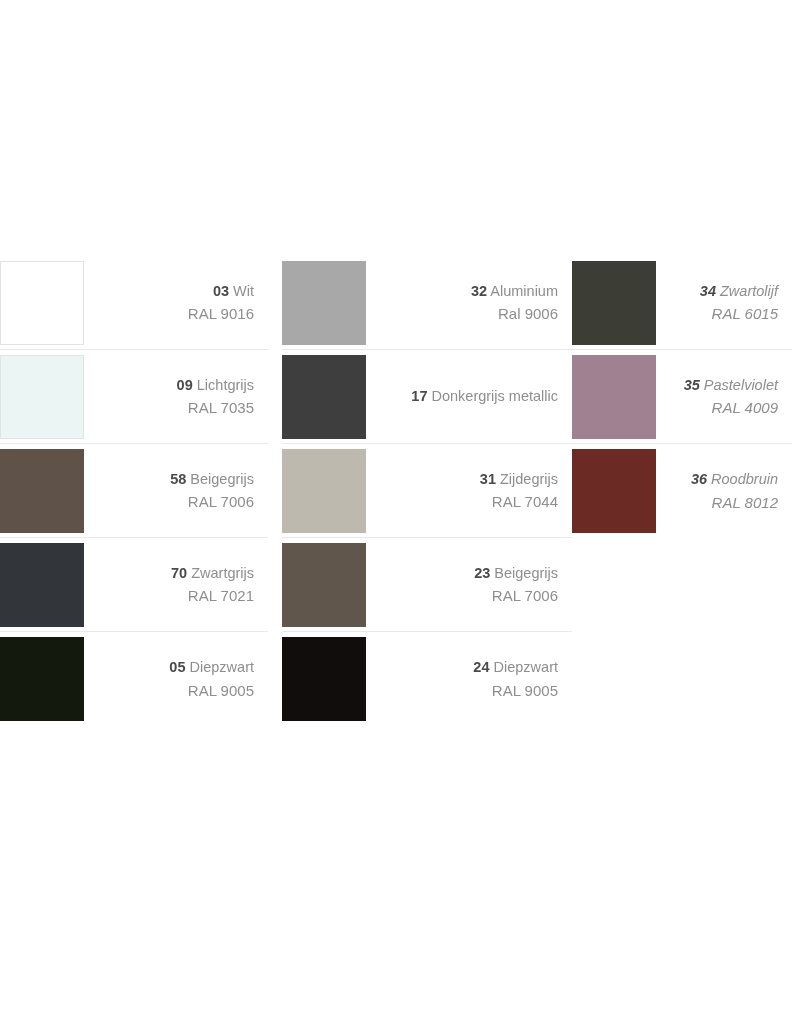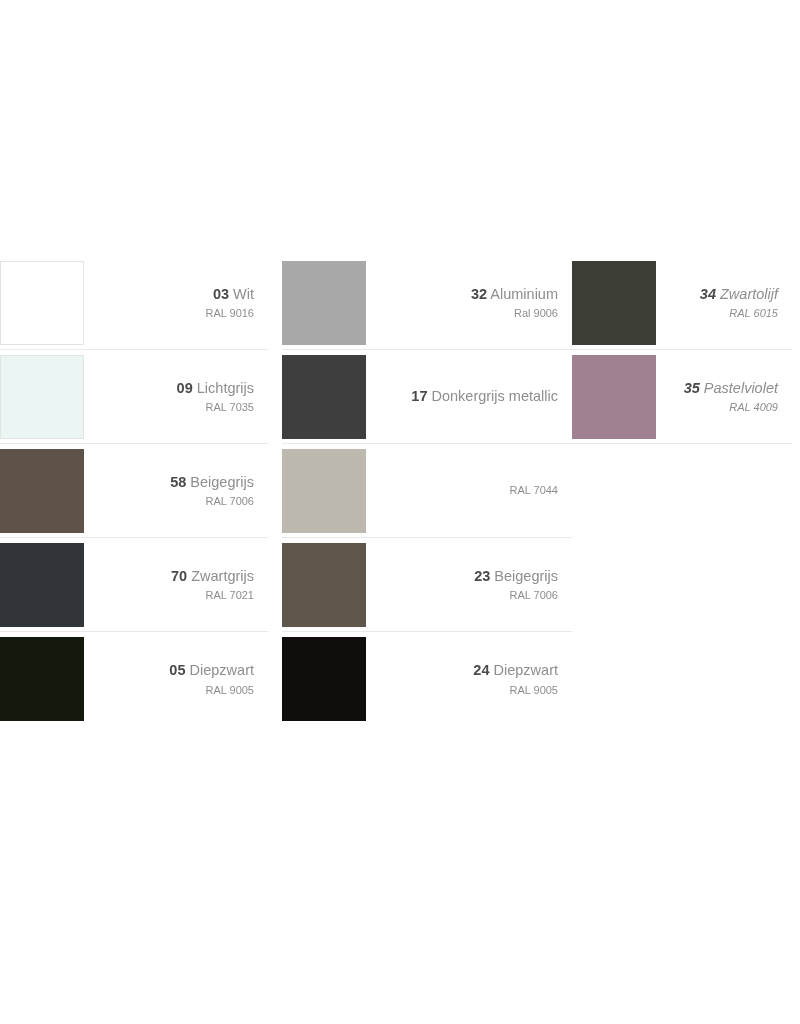--- a/index.html
+++ b/index.html
@@ -68,21 +68,21 @@
     font-size: 14.5px;
   }
   .swatch-code {
     font-weight: bold;
     color: #4a4a4a;
   }
   .swatch-name {
     color: #8e8e8e;
   }
   .swatch-ral {
-    font-size: 11px;
+    font-size: 15px;
     color: #8e8e8e;
   }
 </style>
 </head>
 <body>
 
 <div id="swatch-board">
   <div class="swatch-column col-1">
       <div class="swatch-row">
         <div class="swatch-chip bordered" style="background-color: rgb(255, 255, 255);"></div>
@@ -130,20 +130,21 @@
       </div>
       <div class="swatch-row">
         <div class="swatch-chip" style="background-color: rgb(62, 62, 62);"></div>
         <div class="swatch-text">
           <div class="swatch-line-1"><span class="swatch-code">17</span> <span class="swatch-name">Donkergrijs metallic</span></div>
         </div>
       </div>
       <div class="swatch-row">
         <div class="swatch-chip" style="background-color: rgb(189, 185, 174);"></div>
         <div class="swatch-text">
+          <div class="swatch-line-1"><span class="swatch-code">31</span> <span class="swatch-name">Zijdegrijs</span></div>
           <div class="swatch-ral">RAL 7044</div>
         </div>
       </div>
       <div class="swatch-row">
         <div class="swatch-chip" style="background-color: rgb(96, 86, 76);"></div>
         <div class="swatch-text">
           <div class="swatch-line-1"><span class="swatch-code">23</span> <span class="swatch-name">Beigegrijs</span></div>
           <div class="swatch-ral">RAL 7006</div>
         </div>
       </div>
@@ -163,14 +164,21 @@
           <div class="swatch-ral">RAL 6015</div>
         </div>
       </div>
       <div class="swatch-row">
         <div class="swatch-chip" style="background-color: rgb(160, 129, 146);"></div>
         <div class="swatch-text">
           <div class="swatch-line-1"><span class="swatch-code">35</span> <span class="swatch-name">Pastelviolet</span></div>
           <div class="swatch-ral">RAL 4009</div>
         </div>
       </div>
+      <div class="swatch-row last-row">
+        <div class="swatch-chip" style="background-color: rgb(107, 43, 36);"></div>
+        <div class="swatch-text">
+          <div class="swatch-line-1"><span class="swatch-code">36</span> <span class="swatch-name">Roodbruin</span></div>
+          <div class="swatch-ral">RAL 8012</div>
+        </div>
+      </div>
     </div>
 </div>
 
 </body></html>

